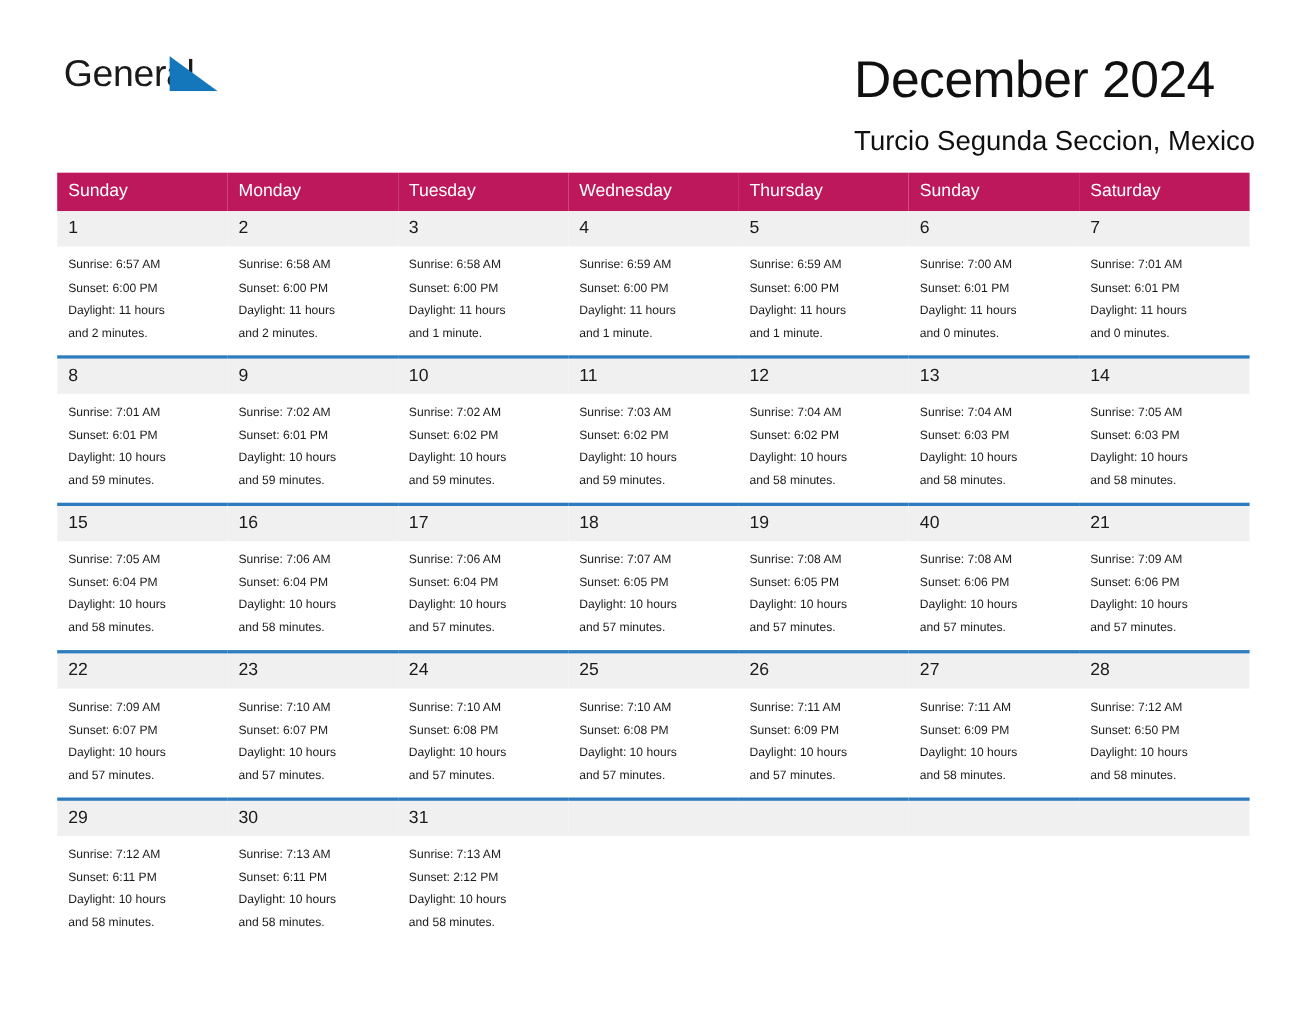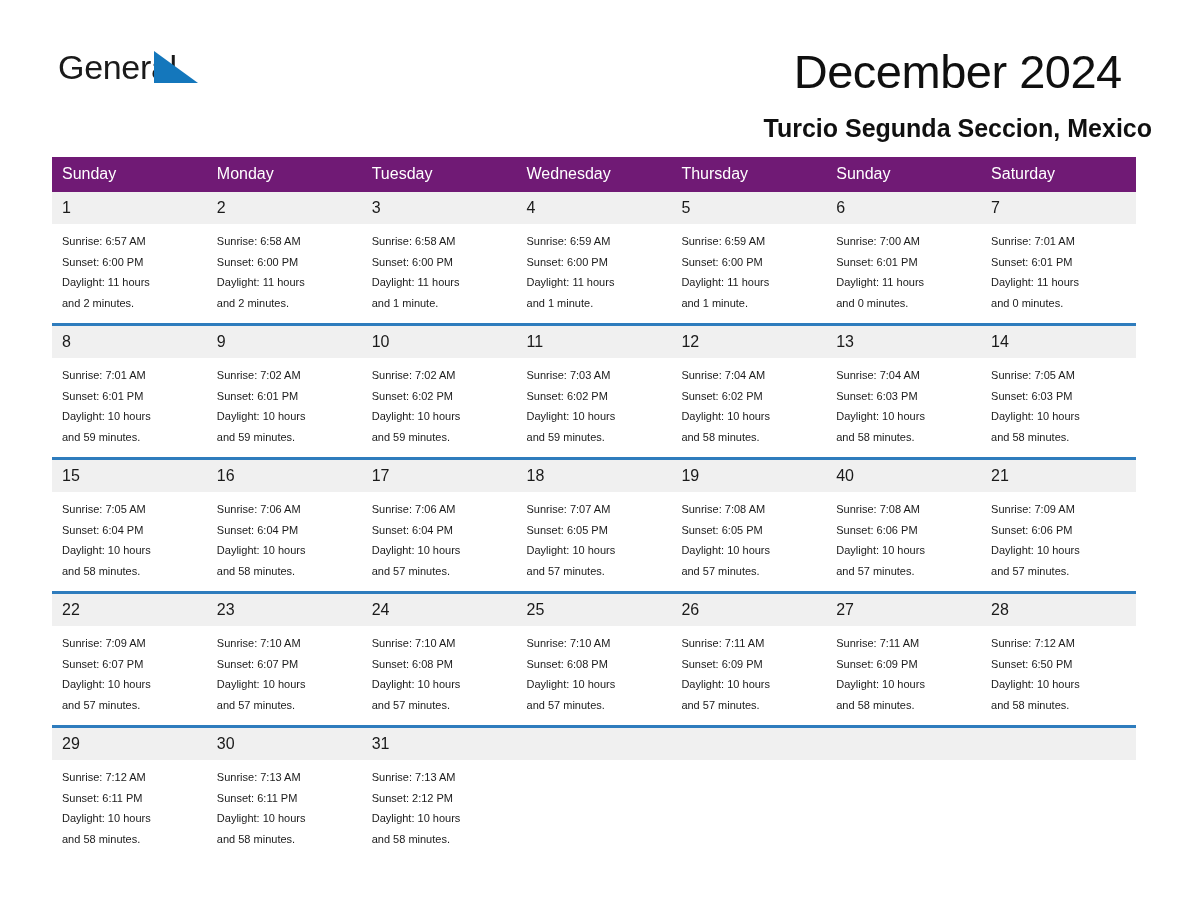--- a/index.html
+++ b/index.html
@@ -53,53 +53,53 @@
     font-size: 34px;
     line-height: 36px;
     letter-spacing: -0.3px;
     color: #1477bc;
     margin-left: 70px;
     margin-top: 2px;
   }
 
   .title-block {
     position: absolute;
-    right: 36px;
+    right: 47px;
     top: 44px;
-    text-align: center;
+    text-align: left;
   }
   .month-title {
     font-size: 47px;
     line-height: 56px;
     color: #101010;
     font-weight: normal;
     letter-spacing: -0.5px;
     margin: 0;
     white-space: nowrap;
   }
   .location-title {
     font-size: 25px;
     line-height: 32px;
     color: #101010;
-    font-weight: bold;
+    font-weight: normal;
     margin: 12px 0 0 0;
     white-space: nowrap;
   }
 
   
   .calendar {
     position: absolute;
     left: 52px;
     top: 157px;
     width: 1084px;
     border-collapse: collapse;
     table-layout: fixed;
   }
   .calendar th {
-    background: #701a75;
+    background: #be185d;
     color: #ffffff;
     font-weight: normal;
     font-size: 16px;
     line-height: 20px;
     text-align: left;
     padding: 7px 0 8px 10px;
     border: none;
   }
   .calendar td {
     vertical-align: top;

